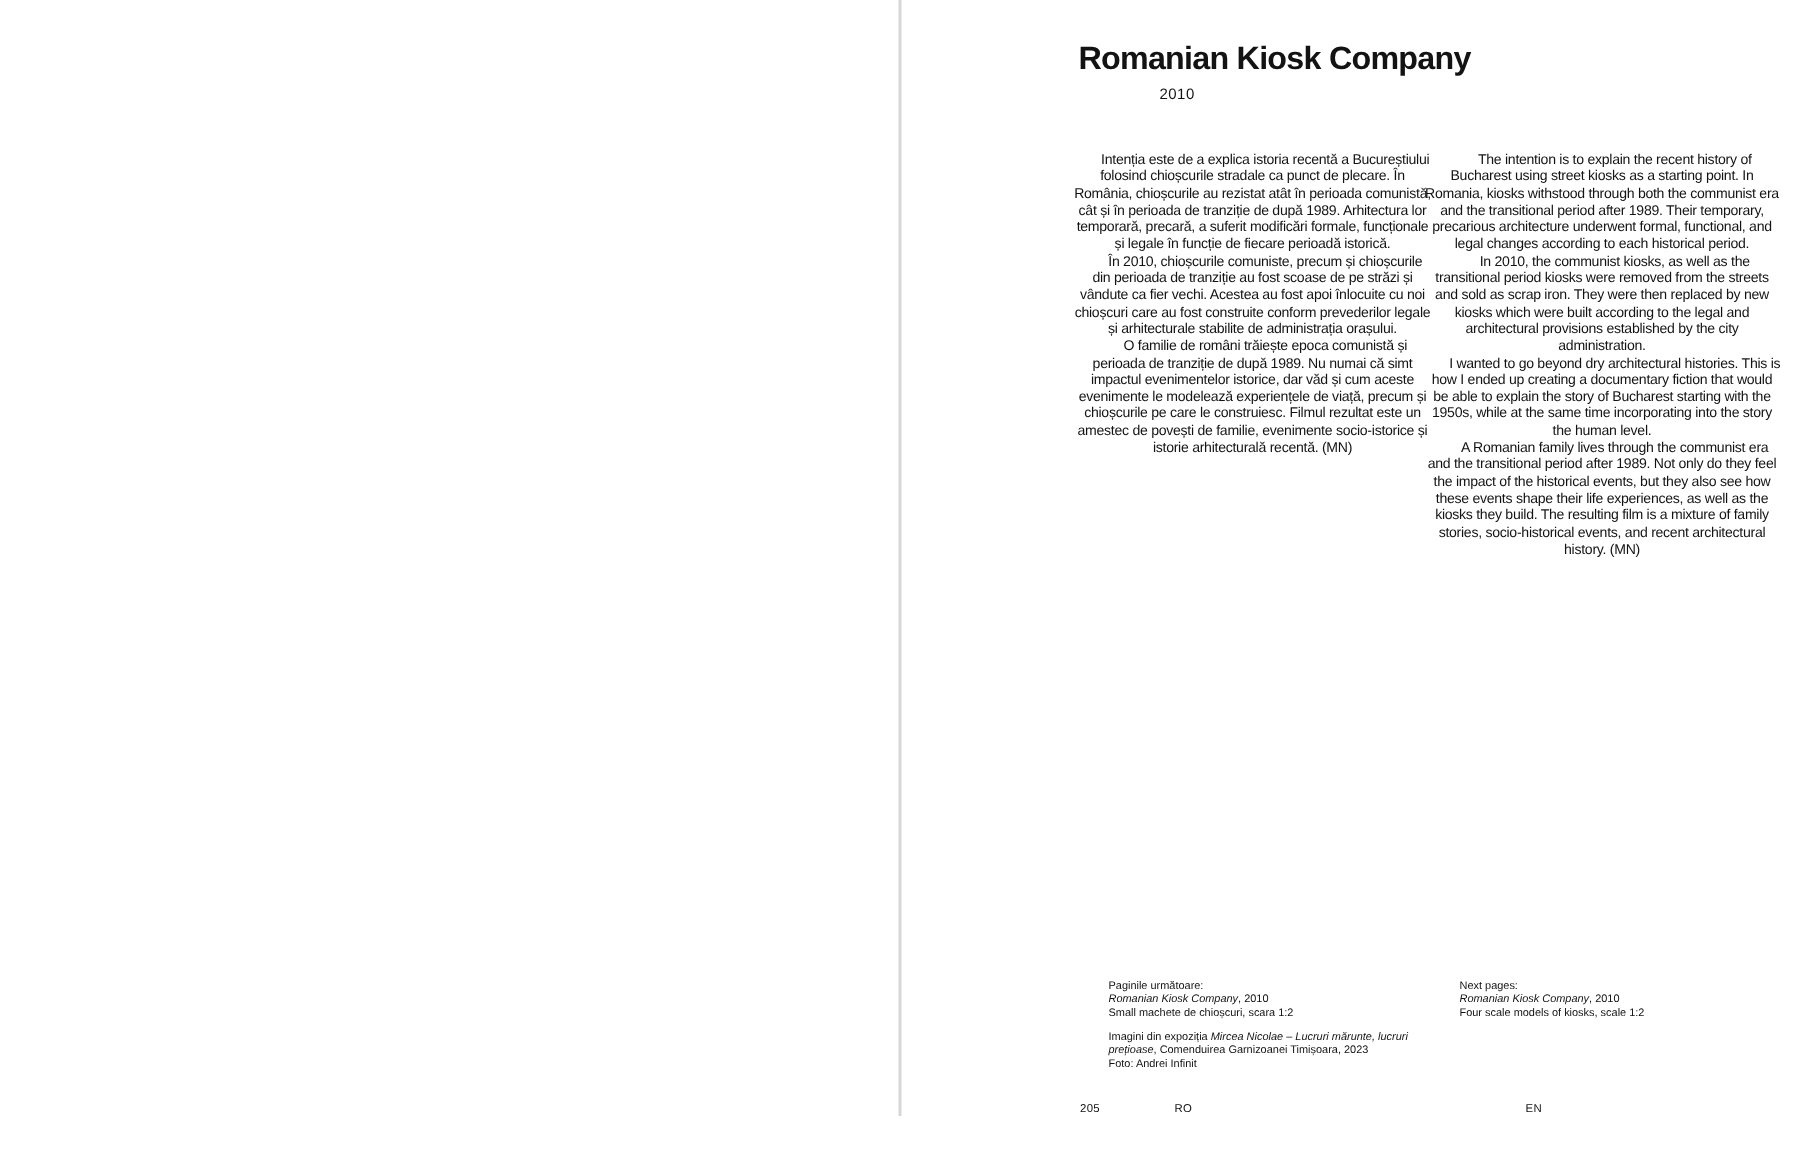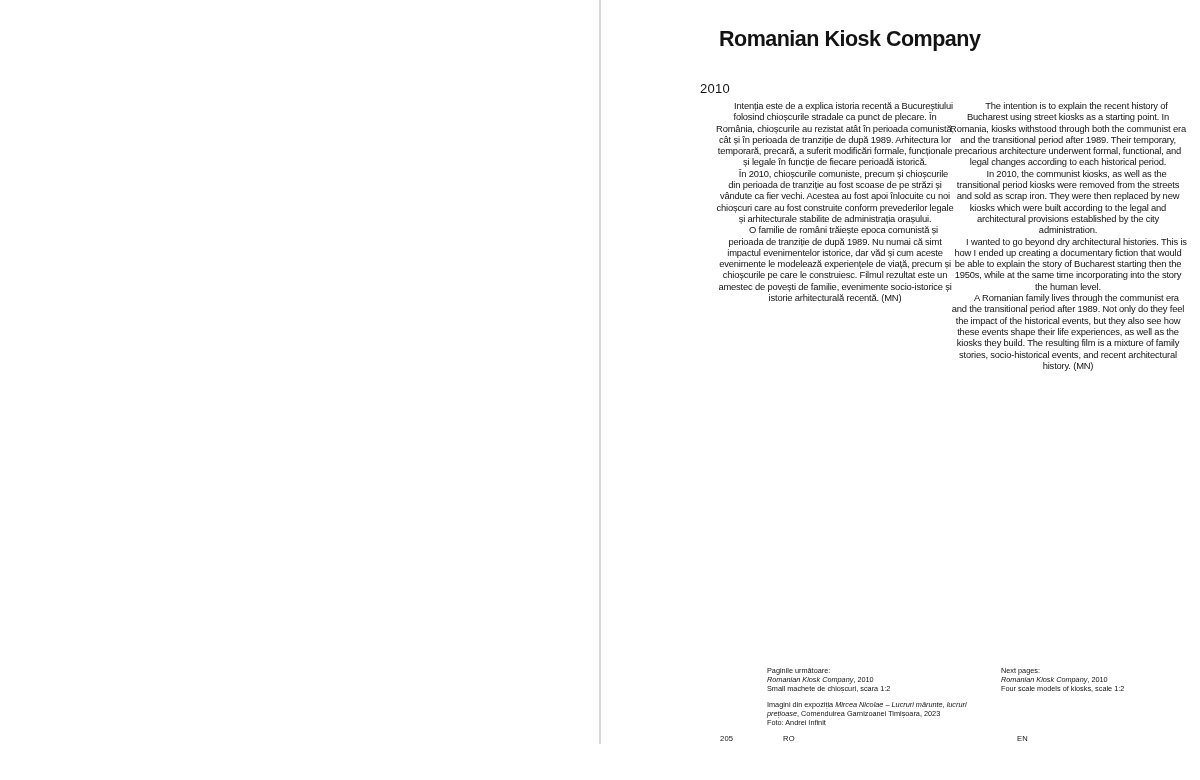--- a/index.html
+++ b/index.html
@@ -28,45 +28,43 @@
     position: absolute;
     left: 719px; top: 27px;
     margin: 0;
     font-size: 21.5px;
     font-weight: 700;
     letter-spacing: -0.5px;
     white-space: nowrap;
   }
   .year {
     position: absolute;
-    left: 700px; top: 58px;
-    font-size: 13px;
+    left: 773px; top: 58px;
+    font-size: 10px;
     letter-spacing: 0.3px;
-    margin-top: 23px;
   }
   .col {
     position: absolute;
     top: 100px;
     width: 238px;
     font-size: 9.4px;
     line-height: 11.3px;
     letter-spacing: -0.18px;
     text-align: center;
   }
   .col p { margin: 0; text-indent: 17px; }
   .col-ro { left: 716px; }
   .col-en { left: 949px; }
   .caption {
     position: absolute;
-    top: 666px;
+    top: 652px;
     width: 211px;
     font-size: 7.3px;
     line-height: 9.1px;
     letter-spacing: 0;
-    margin-left: 28px;
   }
   .caption-ro { left: 739px; }
   .caption-en { left: 973px; }
   .caption p { margin: 0; }
   .caption .block + .block { margin-top: 6.5px; }
   .it { font-style: italic; }
   .footer-item {
     position: absolute;
     top: 734px;
     font-size: 7.6px;
@@ -91,21 +89,21 @@
 
   <div class="col col-ro">
     <p>Intenția este de a explica istoria recentă a Bucureștiului folosind chioșcurile stradale ca punct de plecare. În România, chioșcurile au rezistat atât în perioada comunistă, cât și în perioada de tranziție de după 1989. Arhitectura lor temporară, precară, a suferit modificări formale, funcționale și legale în funcție de fiecare perioadă istorică.</p>
     <p>În 2010, chioșcurile comuniste, precum și chioșcurile din perioada de tranziție au fost scoase de pe străzi și vândute ca fier vechi. Acestea au fost apoi înlocuite cu noi chioșcuri care au fost construite conform prevederilor legale și arhitecturale stabilite de administrația orașului.</p>
     <p>O familie de români trăiește epoca comunistă și perioada de tranziție de după 1989. Nu numai că simt impactul evenimentelor istorice, dar văd și cum aceste evenimente le modelează experiențele de viață, precum și chioșcurile pe care le construiesc. Filmul rezultat este un amestec de povești de familie, evenimente socio-istorice și istorie arhitecturală recentă. (MN)</p>
   </div>
 
   <div class="col col-en">
     <p>The intention is to explain the recent history of Bucharest using street kiosks as a starting point. In Romania, kiosks withstood through both the communist era and the transitional period after 1989. Their temporary, precarious architecture underwent formal, functional, and legal changes according to each historical period.</p>
     <p>In 2010, the communist kiosks, as well as the transitional period kiosks were removed from the streets and sold as scrap iron. They were then replaced by new kiosks which were built according to the legal and architectural provisions established by the city administration.</p>
-    <p>I wanted to go beyond dry architectural histories. This is how I ended up creating a documentary fiction that would be able to explain the story of Bucharest starting then the 1950s, while at the same time incorporating into the story the human level.</p>
+    <p>I wanted to go beyond dry architectural histories. This is how I ended up creating a documentary fiction that would be able to explain the story of Bucharest starting with the 1950s, while at the same time incorporating into the story the human level.</p>
     <p>A Romanian family lives through the communist era and the transitional period after 1989. Not only do they feel the impact of the historical events, but they also see how these events shape their life experiences, as well as the kiosks they build. The resulting film is a mixture of family stories, socio-historical events, and recent architectural history. (MN)</p>
   </div>
 
   <div class="caption caption-ro">
     <div class="block">
       <div>Paginile următoare:</div>
       <div><span class="it">Romanian Kiosk Company</span><span>, 2010</span></div>
       <div>Small machete de chioșcuri, scara 1:2</div>
     </div>
     <div class="block">

